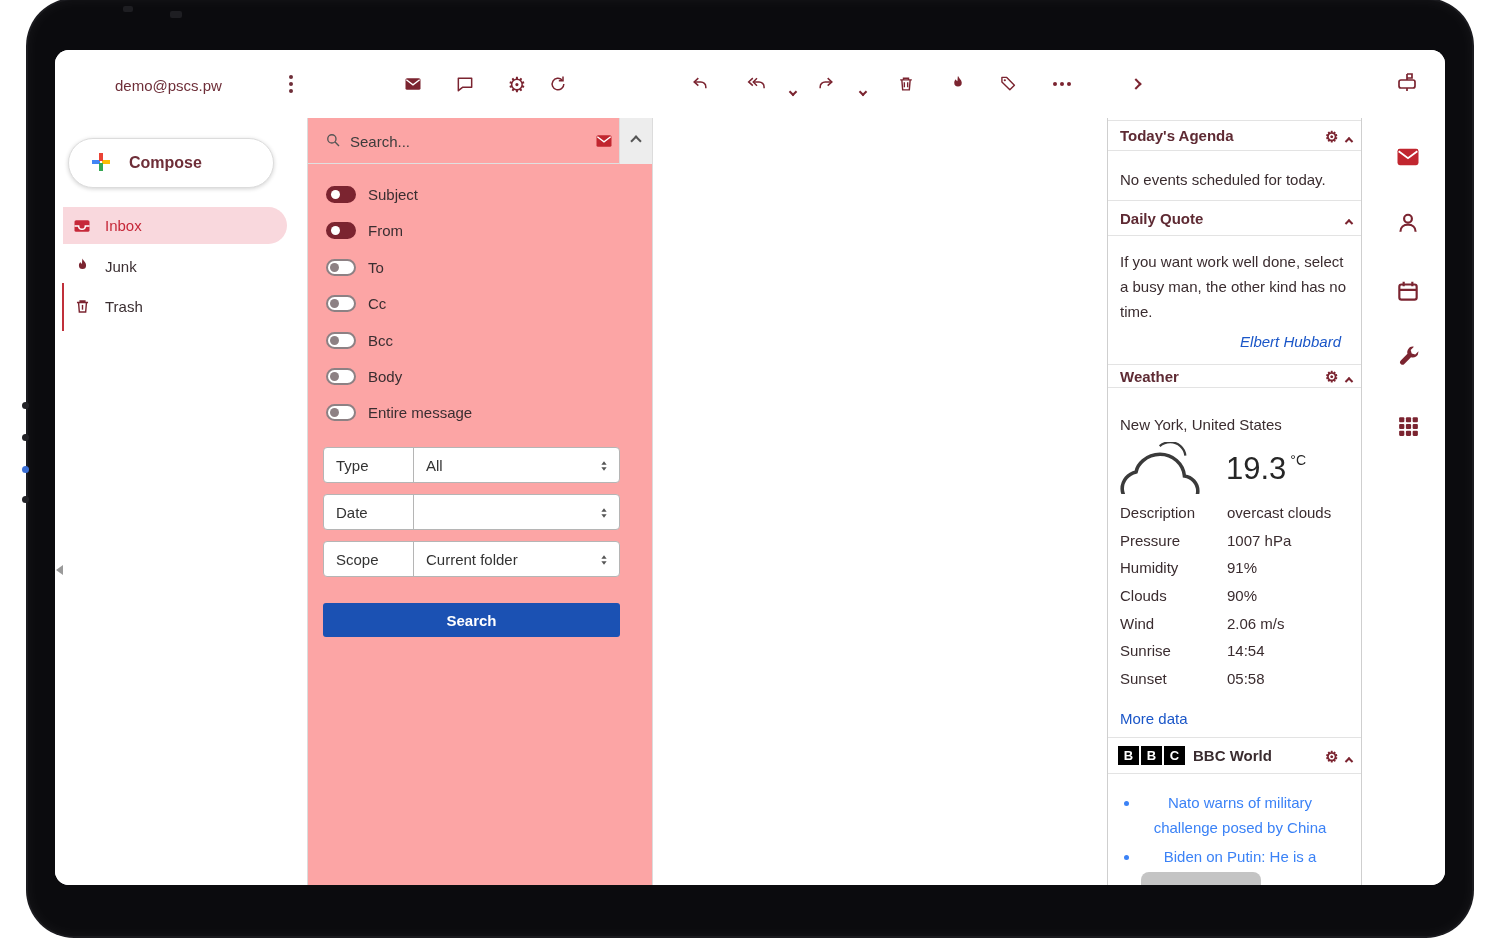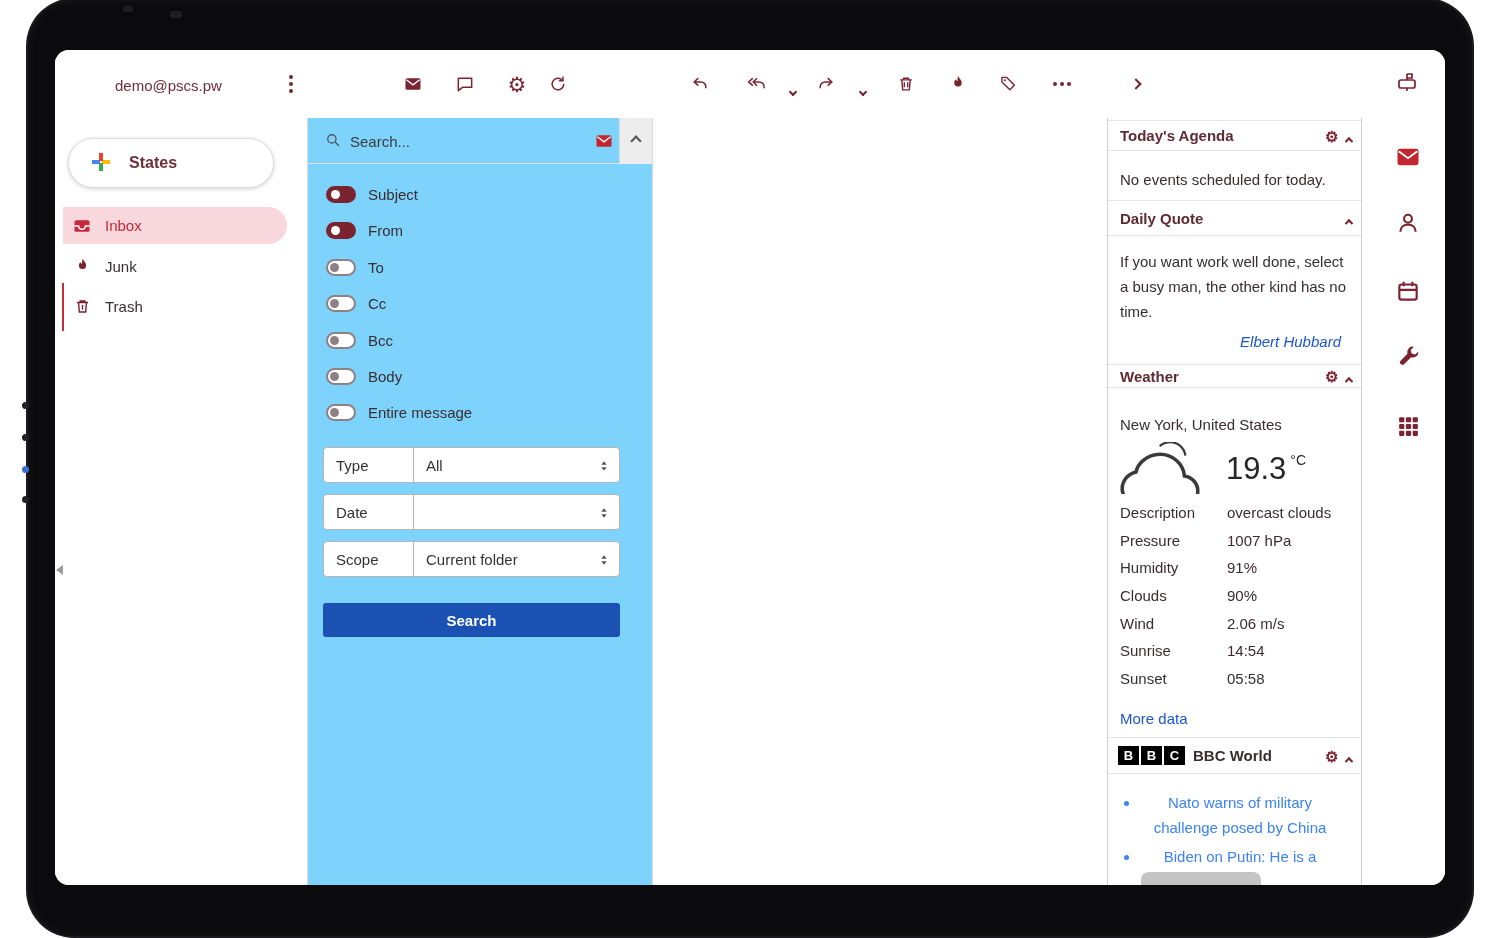--- a/index.html
+++ b/index.html
@@ -69,21 +69,21 @@
   .folder .f-icon { width:22px; height:22px; display:flex; align-items:center; justify-content:center; color:#7b2430; }
   .folder .f-label { margin-left:12px; }
   .folder.active { background:#f9d8dd; color:#c62839; }
   .folder.active .f-icon { color:#c62839; }
   .folder.active .f-label { font-weight:500; }
   .drag-indicator { position:absolute; left:7px; top:165px; width:2px; height:48px; background:#c0303a; }
 
   
   .search-panel {
     position:absolute; left:252px; top:68px; width:346px; bottom:0;
-    border-left:1px solid #dcdcdc; border-right:1px solid #dcdcdc; background:#7dd3fc;
+    border-left:1px solid #dcdcdc; border-right:1px solid #dcdcdc; background:#fca5a5;
   }
   .searchbar { position:absolute; left:0; top:0; right:0; height:46px; border-bottom:1px solid #e0e0e0; }
   .sicon { position:absolute; left:16px; top:13px; color:#555; }
   .search-input {
     position:absolute; left:42px; top:11px; width:230px; height:24px;
     border:none; outline:none; font-size:15px; color:#333;
     font-family:"Liberation Sans", sans-serif; background:transparent;
   }
   .search-input::placeholder { color:#3c3c3c; opacity:1; }
   .mail-mini { position:absolute; left:286px; top:13px; width:20px; height:20px; color:#c1262f; }
@@ -260,21 +260,21 @@
   <div class="sidebar" data-interactable="false">
     <button class="compose" data-interactable="true">
       <span data-interactable="false">
         <svg width="24" height="24" viewBox="0 0 24 24">
             <path fill="#4285f4" d="M3 10h8v4H3z"></path>
             <path fill="#fbbc05" d="M13 10h8v4h-8z"></path>
             <path fill="#ea4335" d="M10 3h4v8h-4z"></path>
             <path fill="#34a853" d="M10 13h4v8h-4z"></path>
           </svg>
       </span>
-      <span class="compose-label" data-interactable="false">States</span>
+      <span class="compose-label" data-interactable="false">Compose</span>
     </button>
 
     <div class="folder active" style="top:89px;" data-interactable="true">
       <span class="f-icon" data-interactable="false">
         <svg width="20" height="20" viewBox="0 0 24 24">
             <rect x="3" y="5" width="18" height="14" rx="2" fill="currentColor"></rect>
             <path d="M3 12h5a4 4 0 0 0 8 0h5" stroke="#fff" stroke-width="1.8" fill="none"></path>
           </svg>
       </span>
       <span class="f-label" data-interactable="false">Inbox</span>

